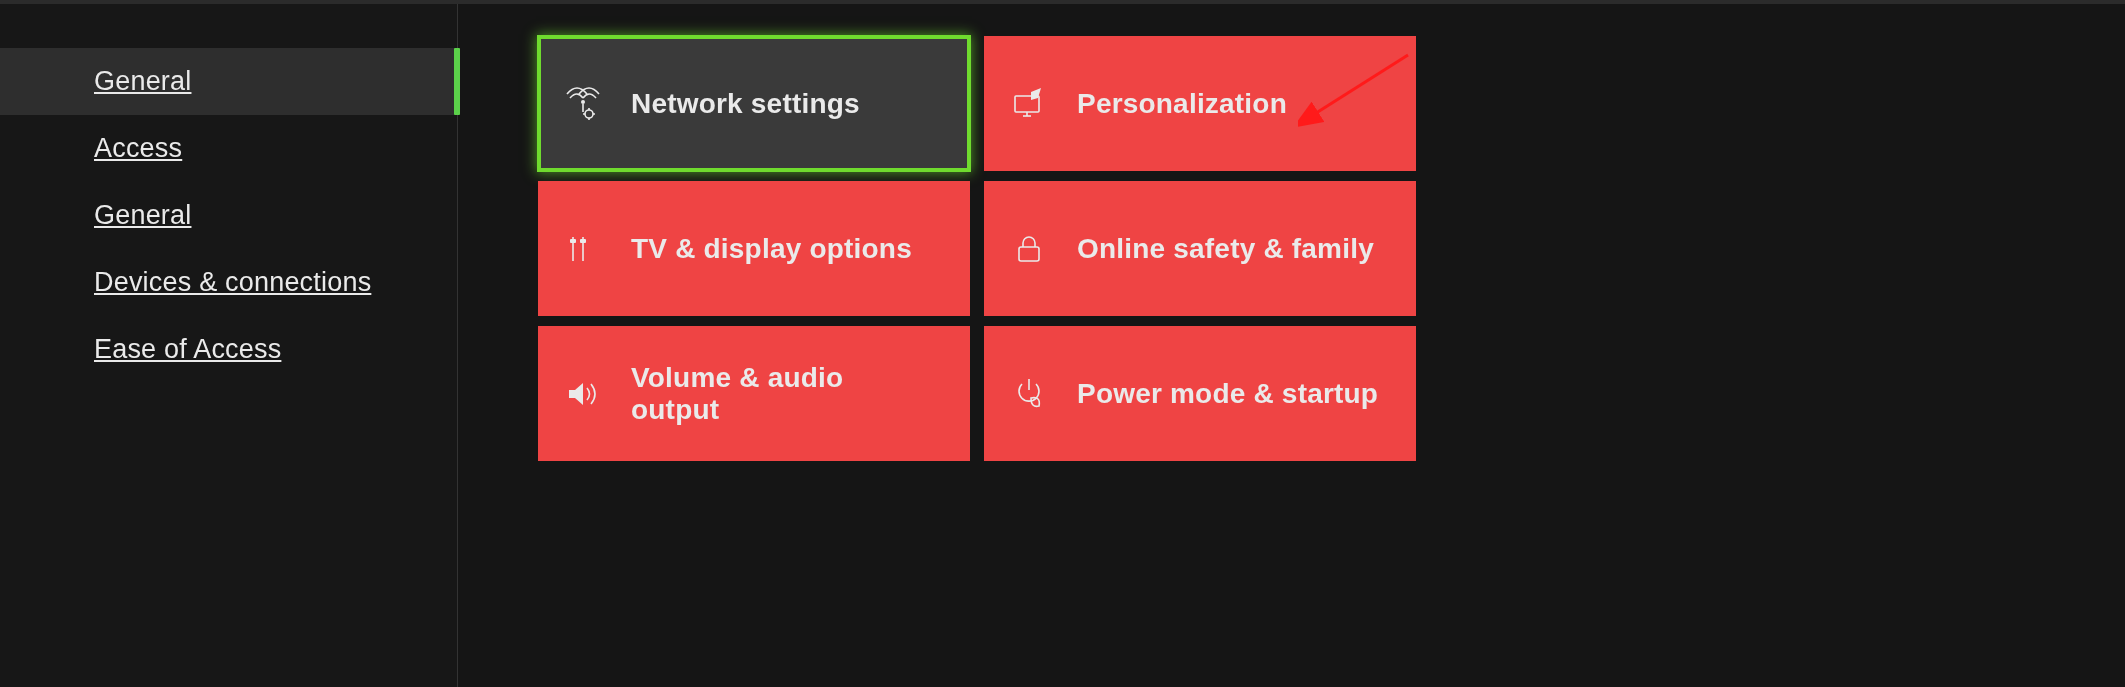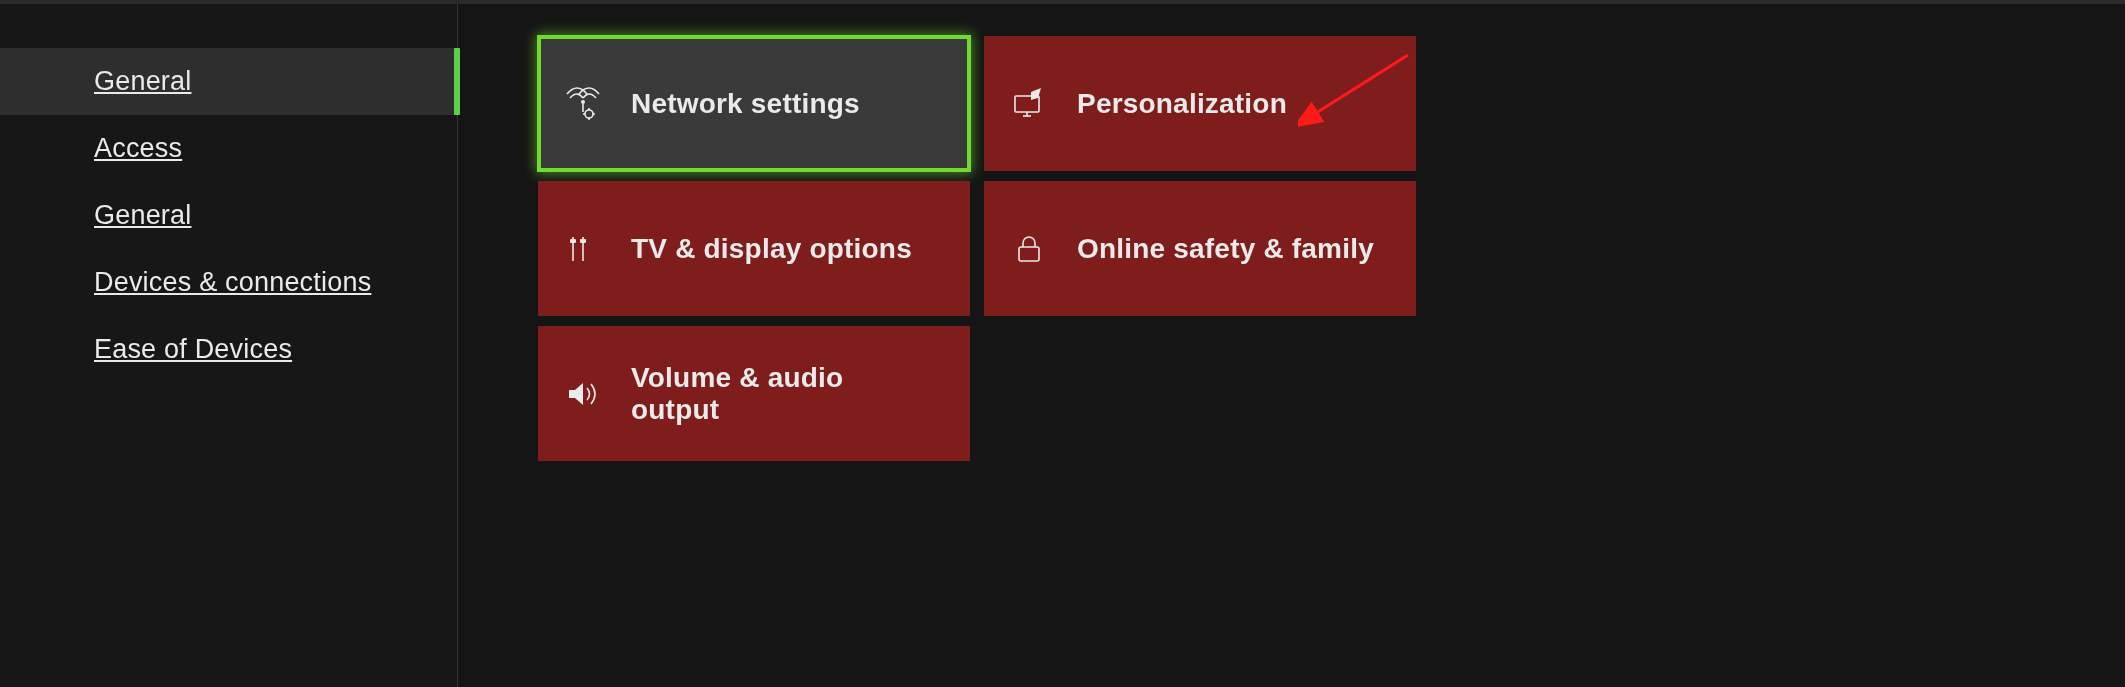--- a/index.html
+++ b/index.html
@@ -56,21 +56,21 @@
       flex: 1;
       padding: 36px 0 0 80px;
     }
     .tile-grid {
       display: grid;
       grid-template-columns: 432px 432px;
       grid-auto-rows: 135px;
       gap: 10px 14px;
     }
     .tile {
-      background: #7f1d1d;
+      background: #ef4444;
       color: #eaeaea;
       display: flex;
       align-items: center;
       padding: 0 30px 0 24px;
       gap: 30px;
       cursor: pointer;
       border: 3px solid transparent;
     }
     .tile.focused {
       border: 3px solid #6fdb2e;
@@ -123,21 +123,21 @@
     <div class="sidebar-item">
       <span>Access</span>
     </div>
     <div class="sidebar-item">
       <span>General</span>
     </div>
     <div class="sidebar-item">
       <span>Devices &amp; connections</span>
     </div>
     <div class="sidebar-item">
-      <span>Ease of Devices</span>
+      <span>Ease of Access</span>
     </div>
   </nav>
 
   <main class="main">
     <div class="tile-grid">
 
       <div class="tile focused">
         <span class="tile-icon">
           <svg viewBox="0 0 36 36">
             <path d="M5 12 Q12 4 18 12"></path>
@@ -193,20 +193,30 @@
         <span class="tile-icon">
           <svg viewBox="0 0 36 36">
             <path d="M4 14 H10 L18 7 V29 L10 22 H4 Z" fill="#eaeaea" stroke="none"></path>
             <path d="M22 12 Q27 18 22 24"></path>
             <path d="M26 8 Q34 18 26 28"></path>
           </svg>
         </span>
         <span class="tile-label">Volume &amp; audio output</span>
       </div>
 
+      <div class="tile">
+        <span class="tile-icon">
+          <svg viewBox="0 0 36 36">
+            <path d="M11 8 A10 10 0 1 0 25 8"></path>
+            <line x1="18" y1="3" x2="18" y2="14"></line>
+            <path d="M20 22 Q30 20 28 30 Q20 32 20 22 Z"></path>
+          </svg>
+        </span>
+        <span class="tile-label">Power mode &amp; startup</span>
+      </div>
 
     </div>
 
     <div class="annotation-arrow">
       <svg viewBox="0 0 120 80">
         <defs>
           <marker id="arrowhead" markerWidth="10" markerHeight="8" refX="2" refY="4" orient="auto">
             <polygon points="0 0, 10 4, 0 8" fill="#ff1a1a"></polygon>
           </marker>
         </defs>

